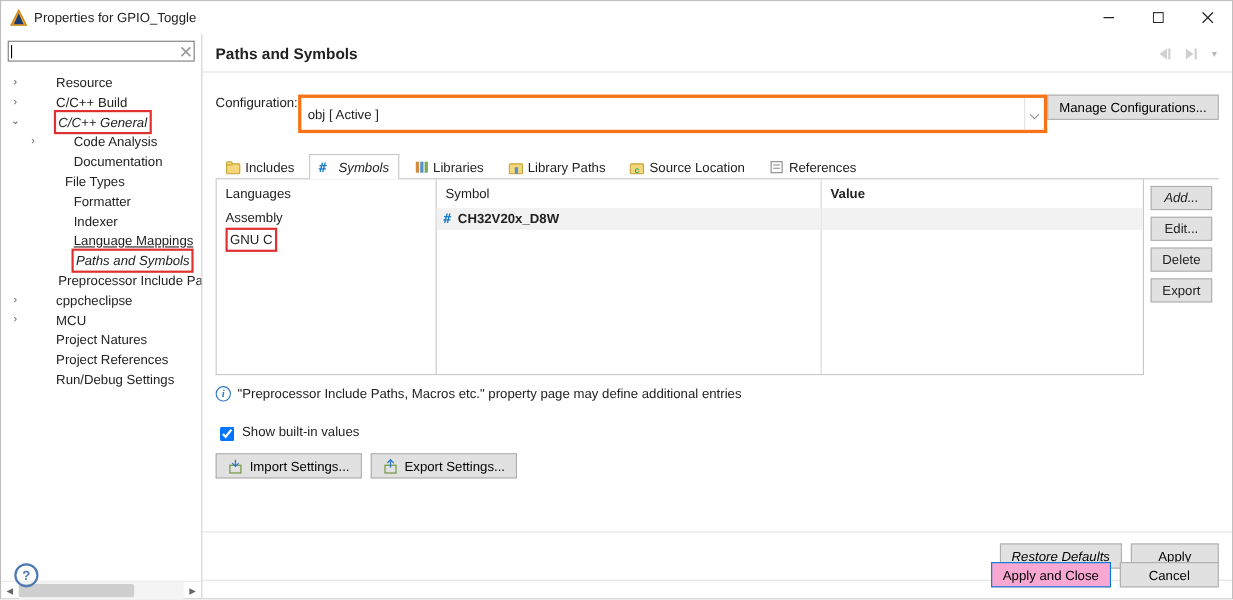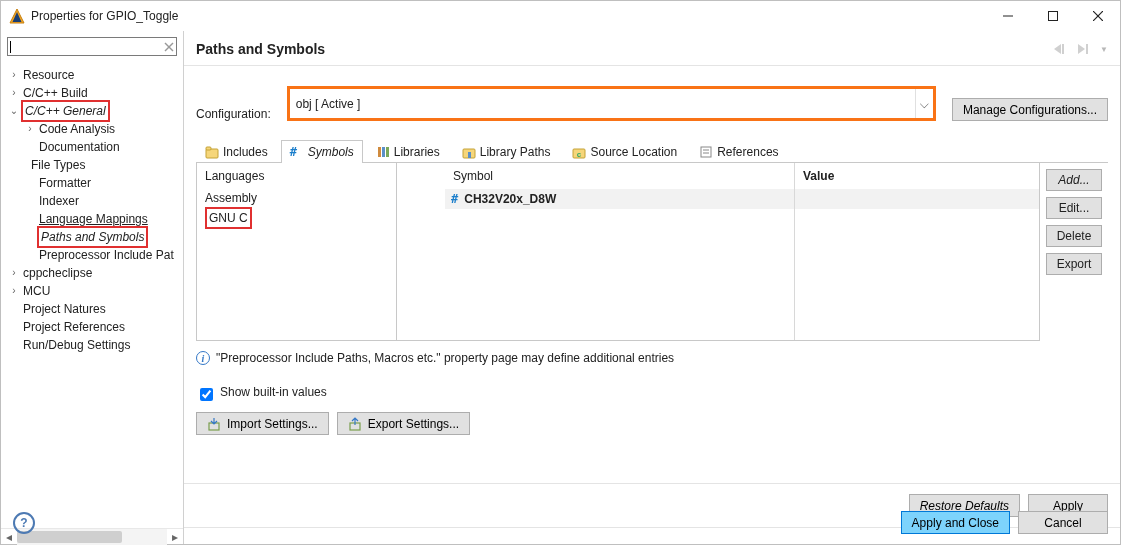--- a/index.html
+++ b/index.html
@@ -11,32 +11,32 @@
   .wbtn { width:45px; height:30px; display:flex; align-items:center; justify-content:center; }
   .body { flex:1; display:flex; min-height:0; }
   .sidebar { width:183px; border-right:1px solid #d0d0d0; display:flex; flex-direction:column; }
   .filterbox { margin:6px; height:19px; border:1px solid #7a7a7a; background:#fff; display:flex; align-items:center; }
   .filterbox .cursor { width:1px; height:12px; background:#000; margin-left:2px; animation: blink 1s step-start infinite; }
   @keyframes blink { 50% { opacity:0; } }
   .filterbox .clear { margin-left:auto; margin-right:2px; color:#888; }
   .tree { flex:1; overflow:hidden; padding:4px 0 0 0; }
   .tree-item { display:flex; align-items:center; height:18px; line-height:18px; white-space:nowrap; }
   .tw { width:14px; text-align:center; color:#666; font-size:10px; }
-  .lbl { padding:0 2px; }
+  .lbl { padding:0 2px;margin-left:28px; }
   .hl { border:2px solid #e03030;font-style:italic; }
   .sidebar-scroll { height:16px; display:flex; align-items:center; border-top:1px solid #e8e8e8; }
   .sidebar-scroll .track { flex:1; height:16px; background:#f4f4f4; position:relative; }
   .sidebar-scroll .thumb { position:absolute; left:0; width:70%; top:2px; bottom:2px; background:#cfcfcf; border-radius:2px; }
   .sidebar-scroll .arr { width:16px; text-align:center; color:#666; }
   .main { flex:1; display:flex; flex-direction:column; min-width:0; }
   .header { display:flex; align-items:center; padding:10px 12px 8px 12px; border-bottom:1px solid #e4e4e4; }
   .header h1 { font-size:14px; font-weight:600; margin:0; flex:1; }
   .navarrows { display:flex; gap:6px; align-items:center; color:#b8b8b8; }
   .content { flex:1; padding:12px 12px 0 12px; display:flex; flex-direction:column; min-height:0; }
-  .configrow { display:flex; align-items:flex-end; gap:16px; margin:8px 0 18px 0; }
+  .configrow { display:flex; align-items:flex-start; gap:0; margin:8px 0 18px 0; }
   .combo { flex:1; height:35px; border:3px solid #f97316; background:#fff; display:flex; align-items:center; padding:0 6px; position:relative; }
   .combo .dd { position:absolute; right:0; top:0; bottom:0; width:18px; display:flex; align-items:center; justify-content:center; border-left:1px solid #e0e0e0; color:#555; }
   .btn { height:23px; border:1px solid #adadad; background:#e1e1e1; padding:0 10px; display:inline-flex; align-items:center; gap:6px; font-size:12px; cursor:default; }
   .tabs { display:flex; align-items:center; height:24px; border-bottom:1px solid #c8c8c8; gap:4px; }
   .tab { height:23px; padding:0 8px; display:flex; align-items:center; gap:4px; border:1px solid transparent; border-bottom:none; position:relative; top:1px; background:transparent; }
   .tab.active { border-color:#c8c8c8; background:#fff; }
   .tab .ticon { width:14px; height:14px; }
   .tablebox { display:flex; border:1px solid #c8c8c8; border-top:none; margin-top:0; height:178px; }
   .langcol { width:200px; border-right:1px solid #c8c8c8; display:flex; flex-direction:column; }
   .colhead { padding:6px 8px; }
@@ -51,21 +51,21 @@
   .hashicon { color:#1b7ecb; font-weight:bold; font-family: Consolas, monospace; }
   .actioncol { width:68px; padding:6px 6px; display:flex; flex-direction:column; gap:6px; }
   .actbtn { width:56px; height:22px; border:1px solid #adadad; background:#e1e1e1; font-size:12px; display:flex; align-items:center; justify-content:center; }
   .info { display:flex; align-items:center; gap:6px; margin:10px 0 4px 0; }
   .infoicon { width:14px; height:14px; border:1px solid #3478c7; border-radius:50%; color:#3478c7; font-size:10px; font-weight:bold; display:flex; align-items:center; justify-content:center; font-family: Georgia, serif; font-style: italic; }
   .check { display:flex; align-items:flex-start; gap:4px; margin:16px 0 8px 0; }
   .impexprow { display:flex; gap:8px; }
   .buttonbar { display:flex; justify-content:flex-end; gap:8px; padding:10px 12px; border-top:1px solid #e4e4e4; }
   .footer { display:flex; align-items:center; padding:8px 12px; }
   .helpicon { width:22px; height:22px; border:2px solid #4d7ab3; border-radius:50%; color:#4d7ab3; display:flex; align-items:center; justify-content:center; font-weight:bold; }
-  .primary { border:1px solid #0078d7; background:#7dd3fc; }
+  .primary { border:1px solid #0078d7; background:#f9a8d4; }
   svg { display:block; }
 </style>
 </head>
 <body>
 
 <div class="window">
 
   <div class="titlebar">
     <span class="appicon">
       <svg width="16" height="16" viewBox="0 0 16 16">
@@ -259,21 +259,21 @@
                   <rect x="2" y="2" width="10" height="10" fill="none" stroke="#888"></rect>
                   <line x1="4" y1="5" x2="10" y2="5" stroke="#888"></line>
                   <line x1="4" y1="8" x2="10" y2="8" stroke="#888"></line>
                 </svg>
               </span>
               <span>References</span>
             </div>
           </div>
 
         <div style="display:flex;">
-          <div class="tablebox" style="flex:1;gap:48px;">
+          <div class="tablebox" style="flex:1;">
             <div class="langcol">
               <div class="colhead">Languages</div>
               <div class="langitems" id="langitems">
                   <div>Assembly</div>
                   <div><span class="lang-sel">GNU C</span></div>
                 </div>
             </div>
             <div class="symcols">
               <div class="symcol" style="width:350px;">
                 <div class="colhead">Symbol</div>

